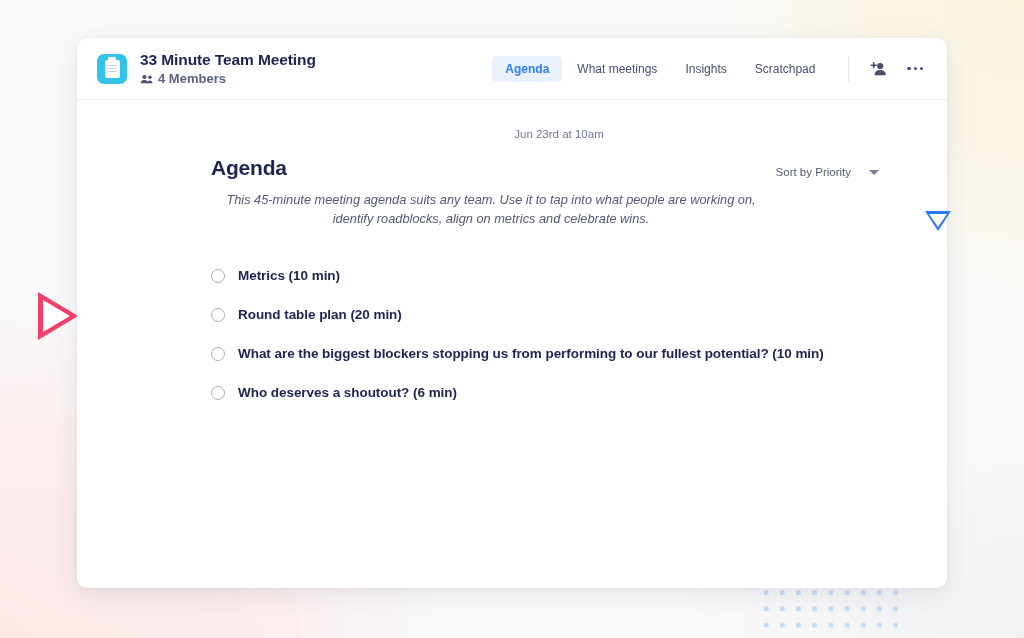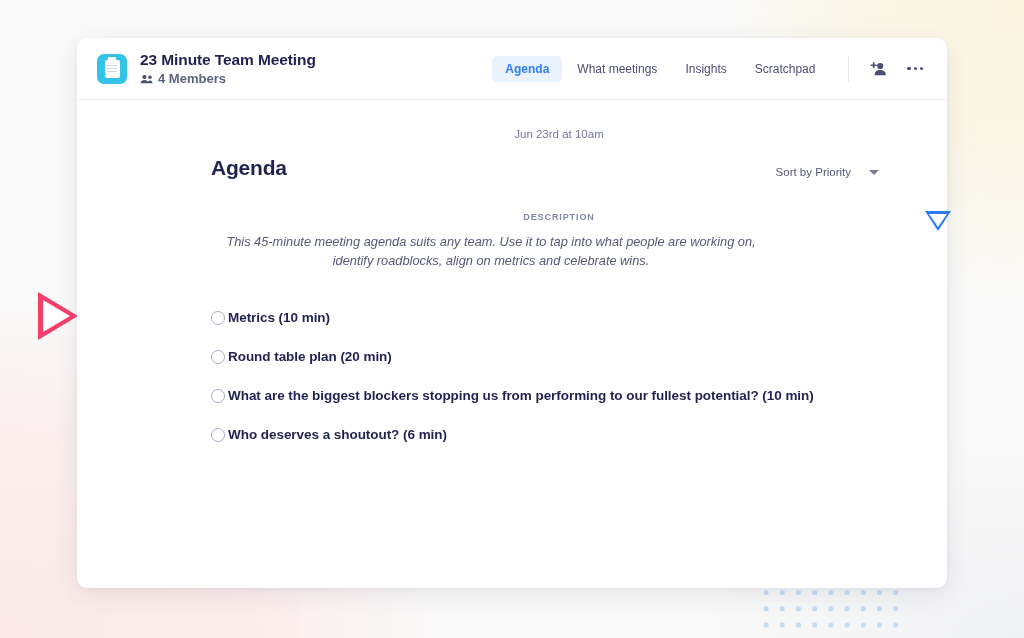--- a/index.html
+++ b/index.html
@@ -322,21 +322,21 @@
     max-width: 560px;
     font-style: italic;
   }
 
   .items {
     margin-top: 40px;
   }
   .agenda-item {
     display: flex;
     align-items: center;
-    gap: 3px;
+    gap: 13px;
     margin-bottom: 24px;
     cursor: pointer;
   }
   .checkbox {
     width: 14px;
     height: 14px;
     border: 1.4px solid #a9adc4;
     border-radius: 50%;
     flex: 0 0 auto;
   }
@@ -363,21 +363,21 @@
 
 <div class="card">
 
   <div class="card-header">
 
     <div class="app-icon">
       <div class="clipboard"></div>
     </div>
 
     <div class="title-block">
-      <div class="meeting-title">23 Minute Team Meeting</div>
+      <div class="meeting-title">33 Minute Team Meeting</div>
       <div class="members-row">
         <svg class="members-icon" width="13" height="10" viewBox="0 0 13 10">
           <circle cx="4.4" cy="3" r="2.1" fill="#4a4f74"></circle>
           <path d="M0.7 9.2 C0.7 6.9 2.3 5.9 4.4 5.9 C6.5 5.9 8.1 6.9 8.1 9.2 Z" fill="#4a4f74"></path>
           <circle cx="10" cy="3.3" r="1.7" fill="#4a4f74"></circle>
           <path d="M7.4 9.2 C7.4 7.3 8.5 6.4 10 6.4 C11.5 6.4 12.4 7.3 12.4 9.2 Z" fill="#4a4f74"></path>
         </svg>
         <span class="members-text">4 Members</span>
       </div>
     </div>
@@ -412,21 +412,20 @@
     <div class="date-line">Jun 23rd at 10am</div>
 
     <div class="agenda-head-row">
       <div class="agenda-title">Agenda</div>
       <div class="sort-control">
         <span class="sort-label">Sort by Priority</span>
         <span class="caret"></span>
       </div>
     </div>
 
-    <div class="desc-label">DESCRIPTION</div>
     <div class="desc-text">This 45-minute meeting agenda suits any team. Use it to tap into what people are working on, identify roadblocks, align on metrics and celebrate wins.</div>
 
     <div class="items">
       <div class="agenda-item">
         <div class="checkbox"></div>
         <div class="item-label">Metrics (10 min)</div>
       </div>
       <div class="agenda-item">
         <div class="checkbox"></div>
         <div class="item-label">Round table plan (20 min)</div>

